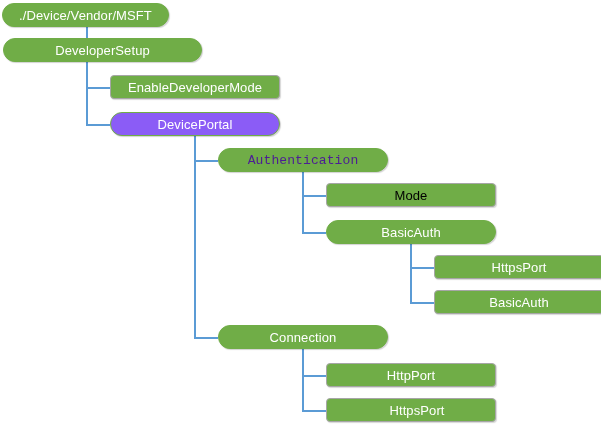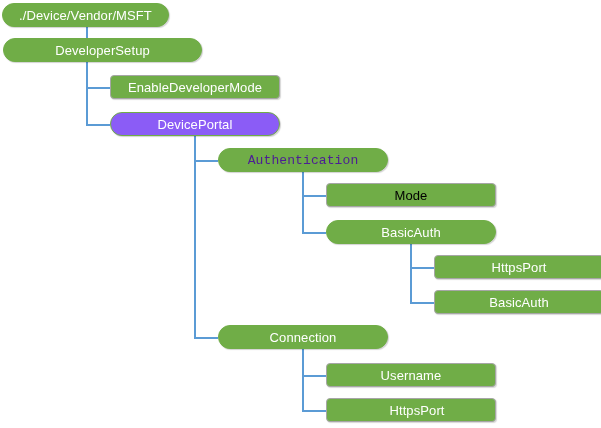--- a/index.html
+++ b/index.html
@@ -103,19 +103,19 @@
       <div class="node rect" style="left: 434px; top: 255px; width: 170px; height: 24px; background: rgb(112, 173, 71); color: rgb(255, 255, 255); border-color: rgb(166, 166, 166);">
         <span>HttpsPort</span>
       </div>
       <div class="node rect" style="left: 434px; top: 290px; width: 170px; height: 24px; background: rgb(112, 173, 71); color: rgb(255, 255, 255); border-color: rgb(166, 166, 166);">
         <span>BasicAuth</span>
       </div>
       <div class="node rounded" style="left: 218px; top: 325px; width: 170px; height: 24px; background: rgb(112, 173, 71); color: rgb(255, 255, 255); border-color: rgb(112, 173, 71); text-align: center;">
         <span>Connection</span>
       </div>
       <div class="node rect" style="left: 326px; top: 363px; width: 170px; height: 24px; background: rgb(112, 173, 71); color: rgb(255, 255, 255); border-color: rgb(166, 166, 166);">
-        <span>Username</span>
+        <span>HttpPort</span>
       </div>
       <div class="node rect" style="left: 326px; top: 398px; width: 170px; height: 24px; background: rgb(112, 173, 71); color: rgb(255, 255, 255); border-color: rgb(166, 166, 166); padding-left: 12px;">
         <span>HttpsPort</span>
       </div>
     </div>
 </div>
 
 </body></html>

